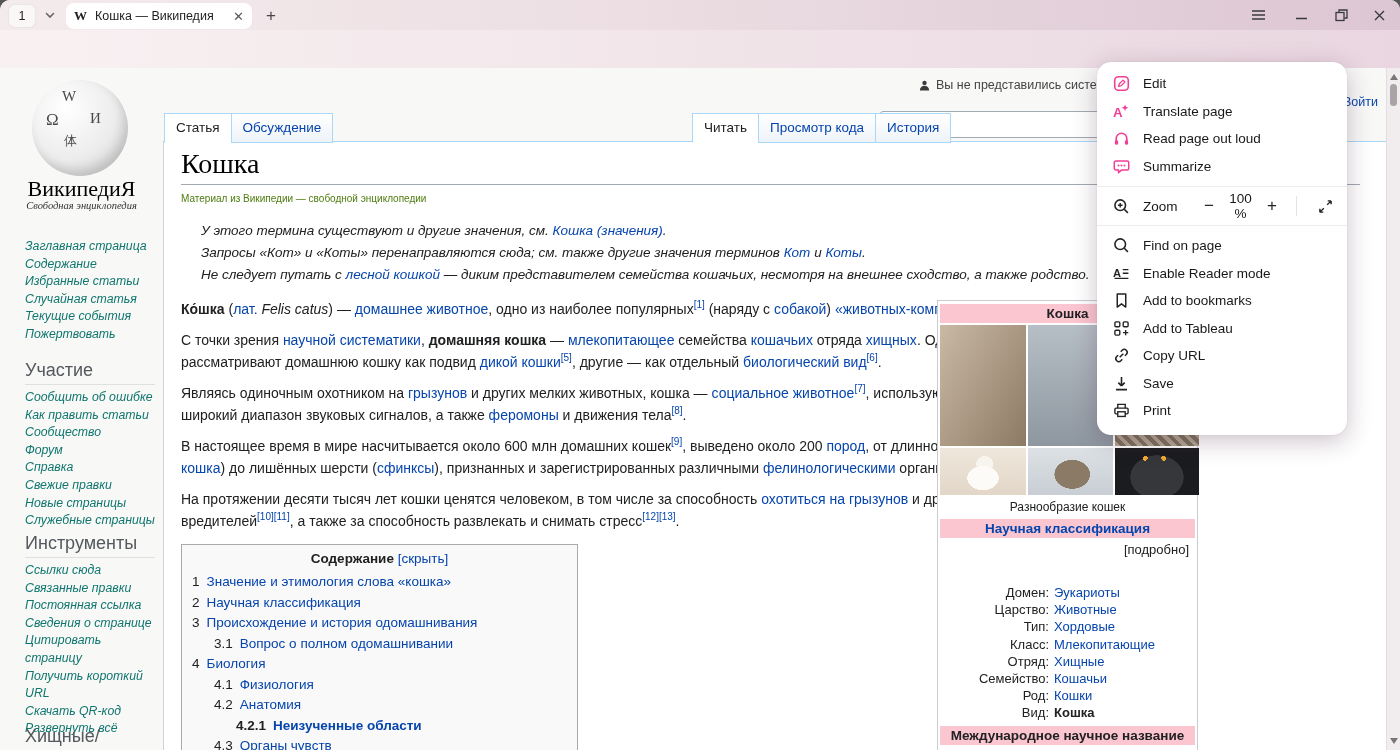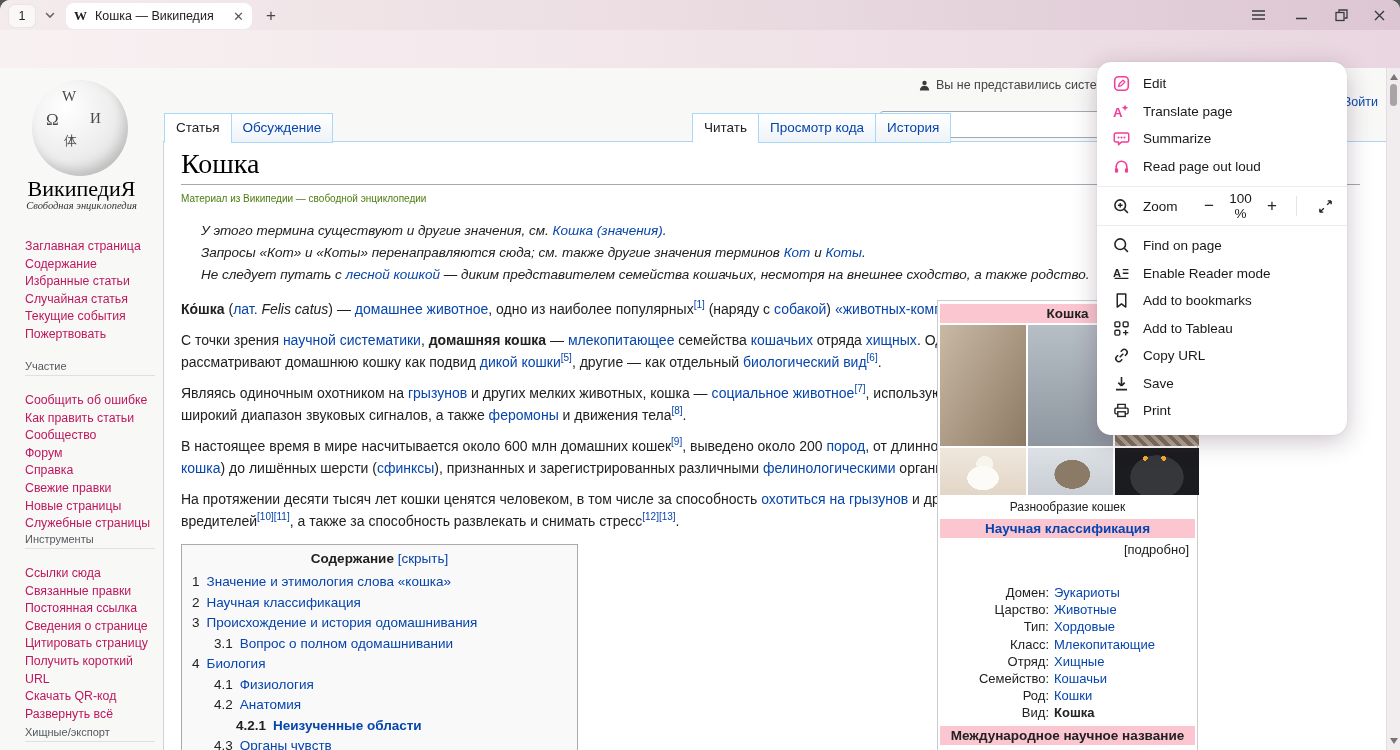--- a/index.html
+++ b/index.html
@@ -53,22 +53,22 @@
   .globe{position:absolute;left:32px;top:12px;width:96px;height:96px;border-radius:50%;
          background:radial-gradient(circle at 35% 30%,#ffffff,#ececec 55%,#c7c7c7 100%);
          box-shadow:inset -4px -6px 10px rgba(0,0,0,.12);
          font-family:"Liberation Serif",serif;color:#4a4a4a;}
   .globe span{position:absolute;}
   .wordmark{position:absolute;left:0;top:108px;width:163px;text-align:center;
             font-family:"Liberation Serif",serif;font-size:22px;color:#000;}
   .tagline{position:absolute;left:0;top:132px;width:163px;text-align:center;
            font-family:"Liberation Serif",serif;font-style:italic;font-size:10.5px;color:#333;}
   .sbnav{position:absolute;left:25px;width:130px;font-size:12.3px;}
-  .sb-link{color:#be185d;line-height:17.6px;}
-  .sb-head{color:#54595d;font-size:11px;padding-bottom:3px;margin-bottom:16px;border-bottom:1px solid #e0e0e0;}
+  .sb-link{color:#0f766e;line-height:17.6px;font-style:italic;}
+  .sb-head{color:#54595d;font-size:18px;padding-bottom:3px;margin-bottom:4px;border-bottom:1px solid #e0e0e0;}
   .article{position:absolute;left:181px;top:80px;width:910px;}
   .atitle{font-family:"Liberation Serif",serif;font-size:28px;color:#000;width:1179px;
           border-bottom:1px solid #a2a9b1;padding-bottom:4px;}
   .asub{font-size:10px;color:#4d7c0f;margin-top:8px;}
   .hatnotes{margin:16px 0 0 20px;font-style:italic;font-size:13.5px;line-height:22px;color:#202122;}
   .pbody{margin-top:12px;font-size:14px;line-height:22px;color:#202122;}
   .pbody p{margin:0 0 9px 0;}
   .lnk{color:#0645ad;}
   .b{font-weight:bold;}
   .i{font-style:italic;}
@@ -376,37 +376,37 @@
           <svg width="17" height="17" viewBox="0 0 16 16">
             <text x="0" y="13.5" font-size="12.5" font-weight="bold" fill="currentColor" font-family="Liberation Sans,sans-serif">A</text>
             <path d="M11.3 1.3l.9 2.2 2.2.9-2.2.9-.9 2.2-.9-2.2-2.2-.9 2.2-.9z" fill="currentColor"></path>
           </svg>
         </span>
       <span>Translate page</span>
     </div>
     <div class="mrow">
       <span class="mic pink">
           <svg width="17" height="17" viewBox="0 0 16 16">
+            <path d="M3 12V8a5 5 0 0 1 10 0v4" fill="none" stroke="currentColor" stroke-width="1.5"></path>
+            <rect x="1.8" y="9.3" width="3" height="4.6" rx="1.5" fill="currentColor"></rect>
+            <rect x="11.2" y="9.3" width="3" height="4.6" rx="1.5" fill="currentColor"></rect>
+          </svg>
+        </span>
+      <span>Read page out loud</span>
+    </div>
+    <div class="mrow">
+      <span class="mic pink">
+          <svg width="17" height="17" viewBox="0 0 16 16">
             <path d="M2.6 2.8h10.8a1.4 1.4 0 0 1 1.4 1.4v5.6a1.4 1.4 0 0 1-1.4 1.4H8.2l-3 2.6v-2.6H2.6a1.4 1.4 0 0 1-1.4-1.4V4.2a1.4 1.4 0 0 1 1.4-1.4z" fill="none" stroke="currentColor" stroke-width="1.4" stroke-linejoin="round"></path>
             <circle cx="5.2" cy="7" r=".95" fill="currentColor"></circle>
             <circle cx="8" cy="7" r=".95" fill="currentColor"></circle>
             <circle cx="10.8" cy="7" r=".95" fill="currentColor"></circle>
           </svg>
         </span>
       <span>Summarize</span>
-    </div>
-    <div class="mrow">
-      <span class="mic pink">
-          <svg width="17" height="17" viewBox="0 0 16 16">
-            <path d="M3 12V8a5 5 0 0 1 10 0v4" fill="none" stroke="currentColor" stroke-width="1.5"></path>
-            <rect x="1.8" y="9.3" width="3" height="4.6" rx="1.5" fill="currentColor"></rect>
-            <rect x="11.2" y="9.3" width="3" height="4.6" rx="1.5" fill="currentColor"></rect>
-          </svg>
-        </span>
-      <span>Read page out loud</span>
     </div>
     <div class="zoomrow">
       <span class="mic dark">
           <svg width="17" height="17" viewBox="0 0 16 16">
             <circle cx="6.8" cy="6.8" r="5" fill="none" stroke="currentColor" stroke-width="1.5"></circle>
             <path d="M10.6 10.6l3.4 3.4" stroke="currentColor" stroke-width="1.5"></path>
             <path d="M6.8 4.6v4.4M4.6 6.8H9" stroke="currentColor" stroke-width="1.3"></path>
           </svg>
         </span>
       <span>Zoom</span>

